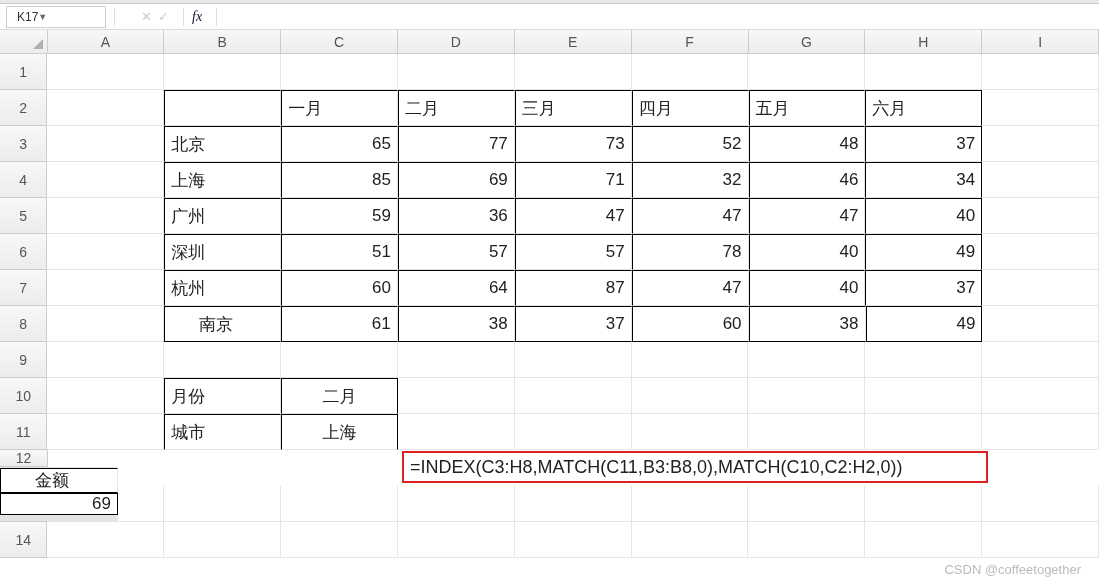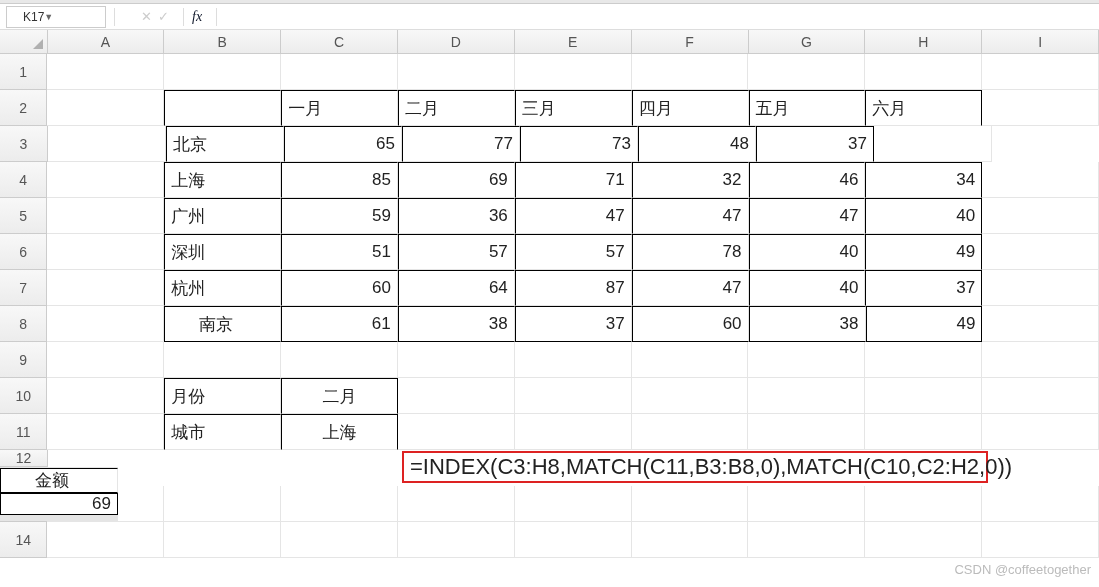--- a/index.html
+++ b/index.html
@@ -23,21 +23,21 @@
       align-items: center;
       height: 26px;
       background: #fff;
       border-bottom: 1px solid #ddd;
     }
     .name-box {
       width: 100px;
       height: 22px;
       border: 1px solid #ccc;
       margin-left: 6px;
-      padding: 0 16px;
+      padding: 0 10px;
       display: flex;
       align-items: center;
       background: #fff;
       font-size: 12px;
     }
     .name-box-drop {
       font-size: 9px;
       color: #666;
     }
     .fx-ctrl {
@@ -153,31 +153,31 @@
     .bb { border-bottom: 1.5px solid #000; padding-left: 34px; }
     .bl { border-left: 1.5px solid #000; }
     .br { border-right: 1.5px solid #000; }
     .txt-l { justify-content: flex-start; }
     .txt-r { justify-content: flex-end; }
     .txt-c { justify-content: center; }
     .formula-overlay {
       position: absolute;
       border: 2px solid #d22;
       background: #fff;
-      font-size: 22px;
+      font-size: 18px;
       font-family: Arial, sans-serif;
       color: #222;
       display: flex;
       align-items: center;
       padding: 0 6px;
       z-index: 10;
     }
     .watermark {
       position: absolute;
-      right: 8px;
+      right: 18px;
       bottom: 10px;
       color: #bbb;
       font-size: 13px;
       font-family: Arial, sans-serif;
     }
   </style>
 </head>
 <body>
 
 <div class="toolbar"></div>
@@ -239,20 +239,21 @@
       <div class="cell w-I"></div>
     </div>
 
     <div class="row">
       <div class="row-h">3</div>
       <div class="cell w-A"></div>
       <div class="cell w-B bt bl txt-l">北京</div>
       <div class="cell w-C bt bl txt-r">65</div>
       <div class="cell w-D bt bl txt-r">77</div>
       <div class="cell w-E bt bl txt-r">73</div>
+      <div class="cell w-F bt bl txt-r">52</div>
       <div class="cell w-G bt bl txt-r">48</div>
       <div class="cell w-H bt bl br txt-r">37</div>
       <div class="cell w-I"></div>
     </div>
 
     <div class="row">
       <div class="row-h">4</div>
       <div class="cell w-A"></div>
       <div class="cell w-B bt bl txt-l">上海</div>
       <div class="cell w-C bt bl txt-r">85</div>

